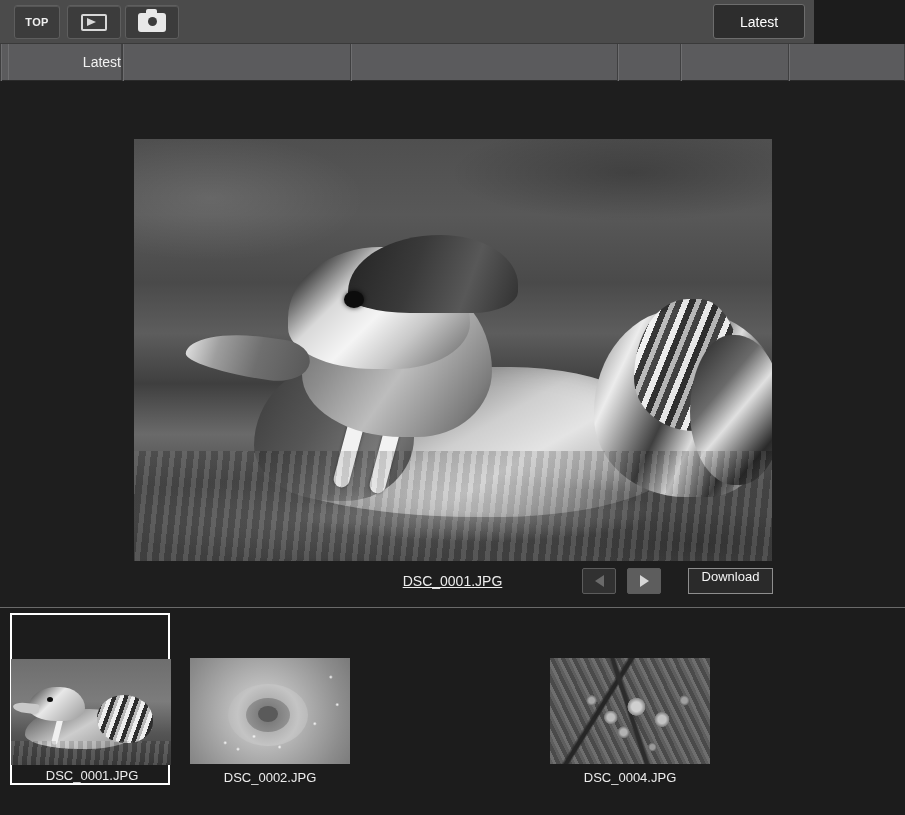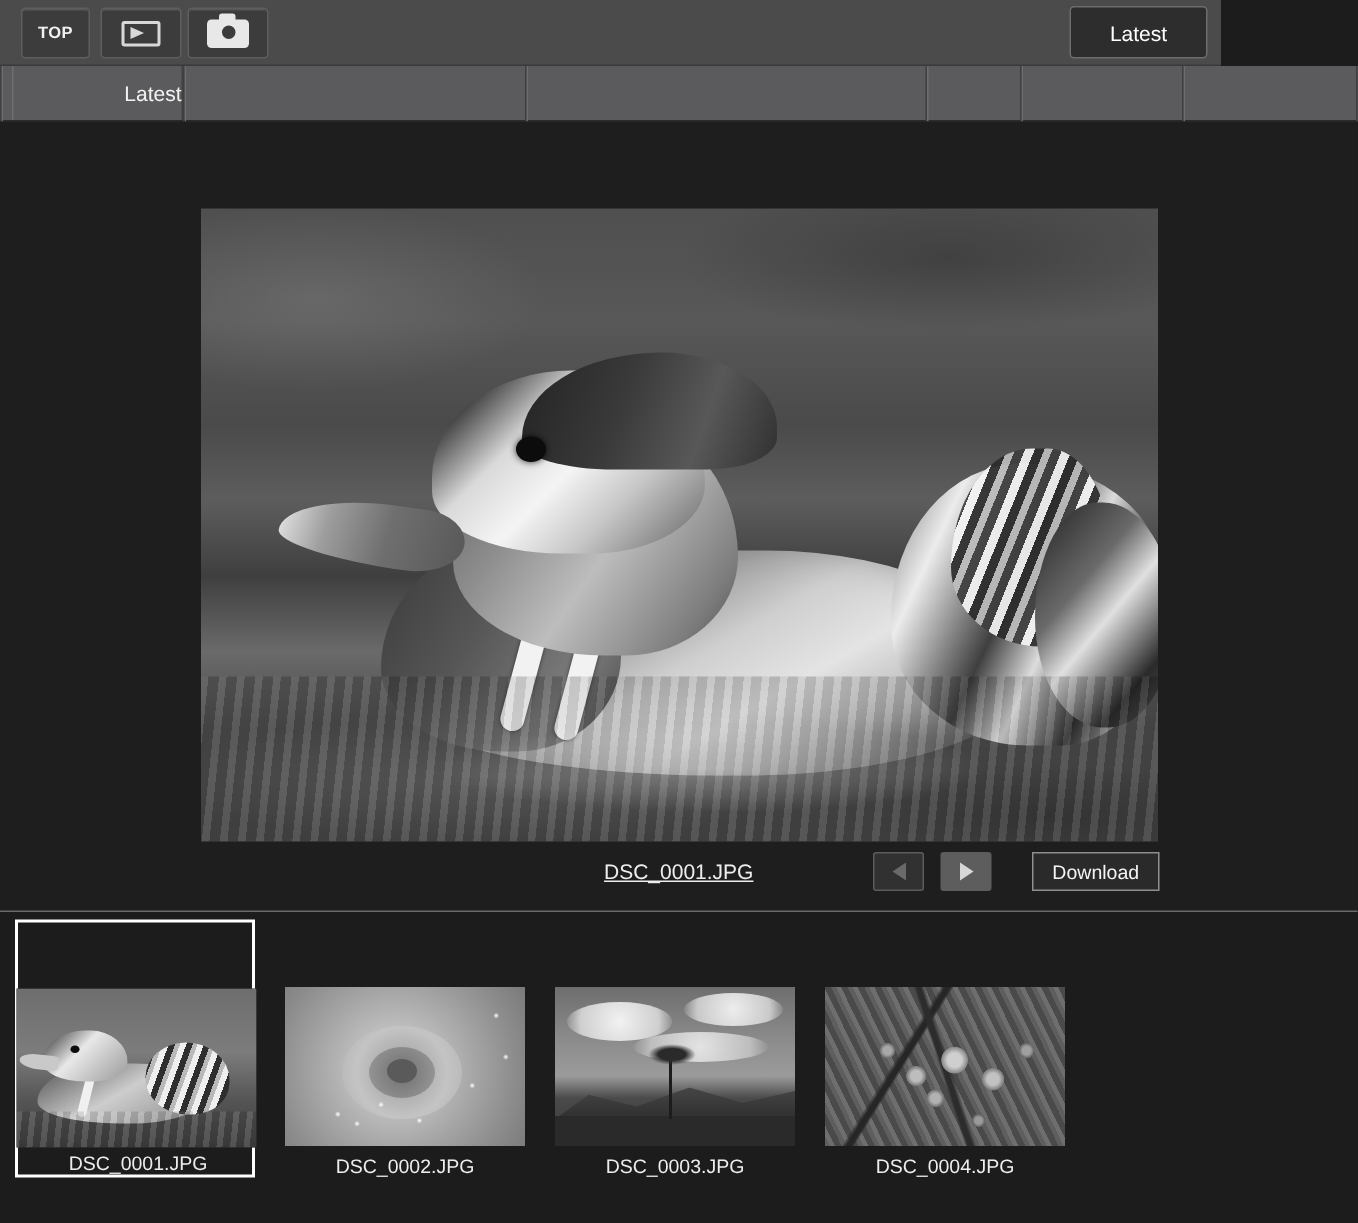--- a/index.html
+++ b/index.html
@@ -295,21 +295,21 @@
     display: flex; align-items: center; justify-content: center; cursor: pointer;
   }
   #photo-prev { left: 582px; background: #313131; }
   #photo-next { left: 627px; background: #5d5d5d; }
   #photo-prev .tri-l { border-right-color: #6a6a6a; }
   #photo-next .tri-r { border-left-color: #d7d7d7; }
   #btn-download {
     position: absolute; left: 688px; top: 487px; width: 85px; height: 26px;
     background: #2a2a2a; border: 1px solid #8e8e8e;
     color: #f4f4f4; font-size: 13px;
-    display: flex; align-items: center; justify-content: center; cursor: pointer;
+    display: flex; justify-content: center; cursor: pointer;
   }
 
   
   .strip {
     position: absolute; left: 0; top: 607px; width: 905px; height: 208px;
     background: #1c1c1c; border-top: 1px solid #6a6a6a;
   }
   .thumb {
     position: absolute; top: 5px; width: 160px; height: 172px;
     cursor: pointer;
@@ -585,34 +585,20 @@
       <span class="t-rose">
         <span class="p1"></span>
           <span class="p2"></span>
           <span class="p3"></span>
           <span class="d"></span>
       </span>
     </span>
     <span class="cap">DSC_0002.JPG</span>
   </div>
 
-  <div class="thumb" id="thumb-2">
-    <span class="pic">
-      <span class="t-sky">
-        <span class="c1"></span>
-          <span class="c2"></span>
-          <span class="c3"></span>
-        <span class="mt"></span>
-          <span class="gr"></span>
-          <span class="tr"></span>
-          <span class="tp"></span>
-      </span>
-    </span>
-    <span class="cap">DSC_0003.JPG</span>
-  </div>
 
   <div class="thumb" id="thumb-3">
     <span class="pic">
       <span class="t-berry">
           <span class="tw"></span>
           <span class="o"></span>
         </span>
     </span>
     <span class="cap">DSC_0004.JPG</span>
   </div>

